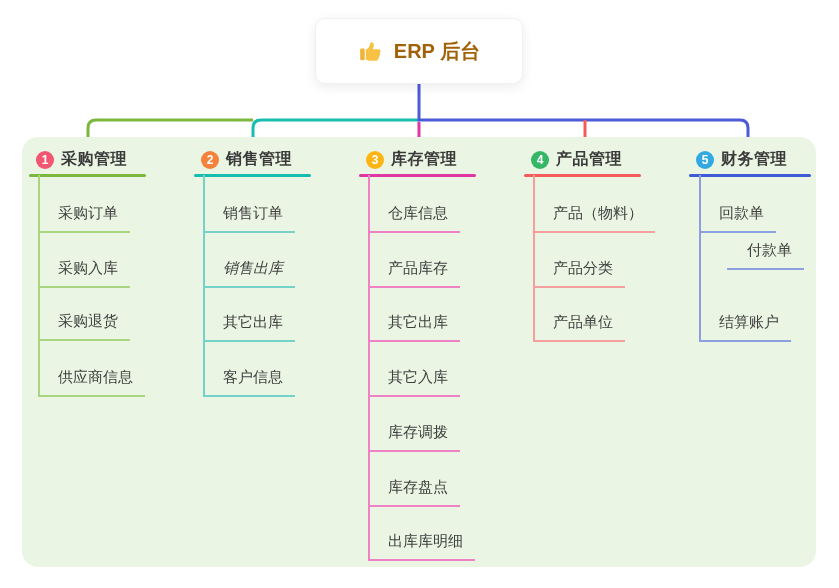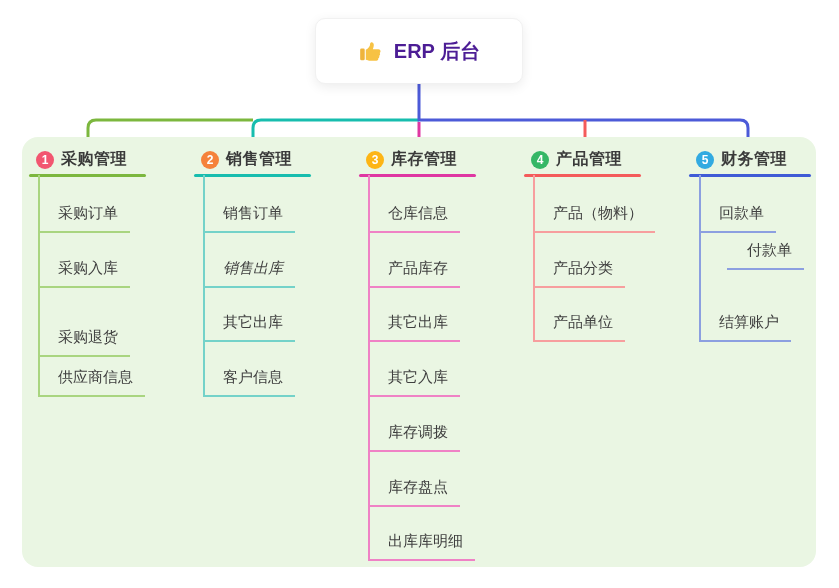--- a/index.html
+++ b/index.html
@@ -21,21 +21,21 @@
   .root-node {
     position: absolute; left: 315px; top: 18px;
     width: 208px; height: 66px;
     background: #ffffff;
     border: 1px solid #f1f1f1;
     border-radius: 10px;
     box-shadow: 0 3px 12px rgba(0,0,0,0.08);
     display: flex; align-items: center; justify-content: center; gap: 10px;
     z-index: 3;
   }
-  .root-label { font-size: 20px; font-weight: 600; color: #4c1d95; }
+  .root-label { font-size: 20px; font-weight: 600; color: #a16207; }
 
   .branch-header {
     position: absolute; top: 149px;
     display: flex; align-items: center; gap: 7px;
     white-space: nowrap; z-index: 2;
   }
   .badge {
     width: 18px; height: 18px; border-radius: 50%;
     color: #fff; font-size: 12px; font-weight: 600;
     line-height: 18px; text-align: center; flex: 0 0 18px;
@@ -78,21 +78,21 @@
 
 <div>
   <div class="branch-header" style="left:36px">
     <span class="badge" style="background-color: rgb(242, 86, 112);">1</span>
     <span class="branch-label">采购管理</span>
   </div>
   <div class="hline" style="left: 29px; width: 117px; background-color: rgb(124, 183, 62);"></div>
   <div class="vline" style="left: 38px; height: 222px; background-color: rgb(169, 213, 128);"></div>
   <div class="child" style="left: 38px; top: 202px; border-bottom-color: rgb(169, 213, 128);">采购订单</div>
   <div class="child" style="left: 38px; top: 257px; border-bottom-color: rgb(169, 213, 128);">采购入库</div>
-  <div class="child" style="left: 38px; top: 326px; border-bottom-color: rgb(169, 213, 128);">采购退货</div>
+  <div class="child" style="left: 38px; top: 310px; border-bottom-color: rgb(169, 213, 128);">采购退货</div>
   <div class="child" style="left: 38px; top: 366px; border-bottom-color: rgb(169, 213, 128);">供应商信息</div>
 </div>
 
 <div>
   <div class="branch-header" style="left:201px">
     <span class="badge" style="background-color: rgb(245, 130, 59);">2</span>
     <span class="branch-label">销售管理</span>
   </div>
   <div class="hline" style="left: 194px; width: 117px; background-color: rgb(23, 189, 174);"></div>
   <div class="vline" style="left: 203px; height: 222px; background-color: rgb(116, 210, 201);"></div>

